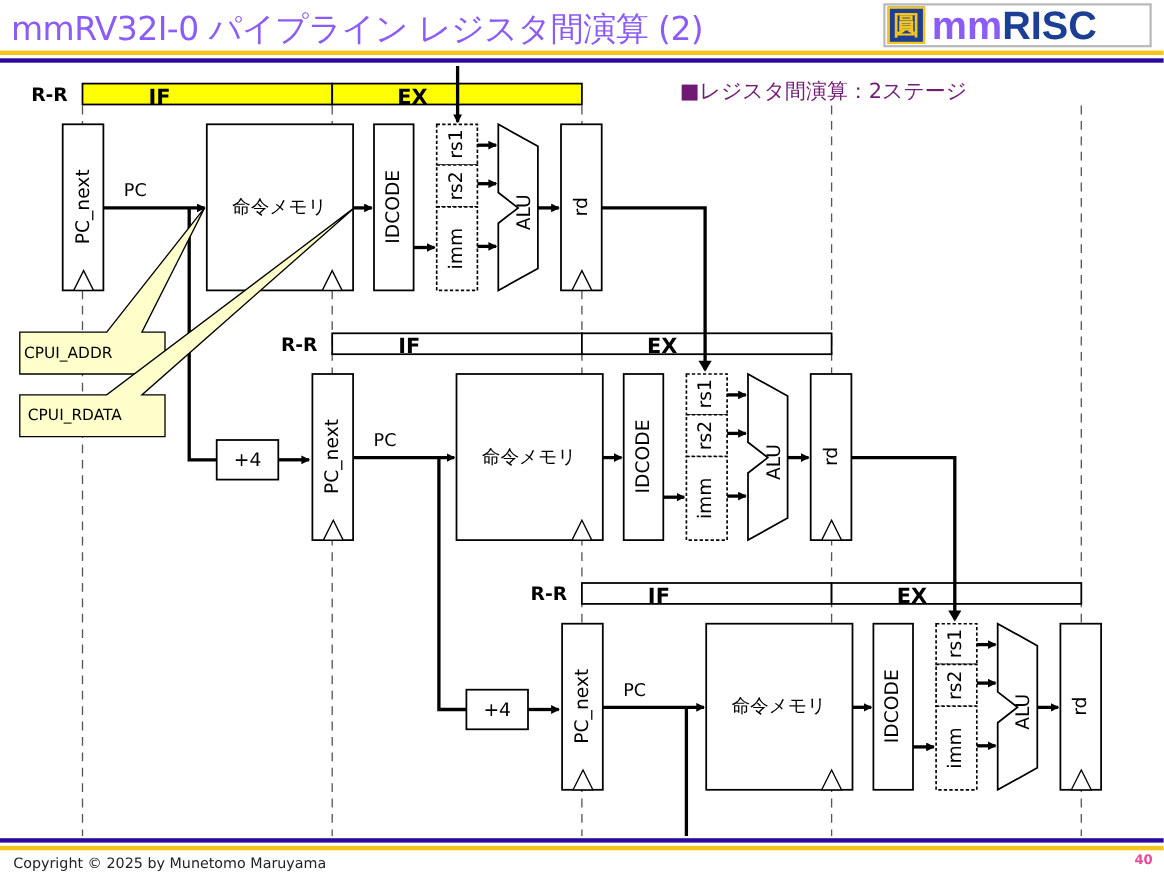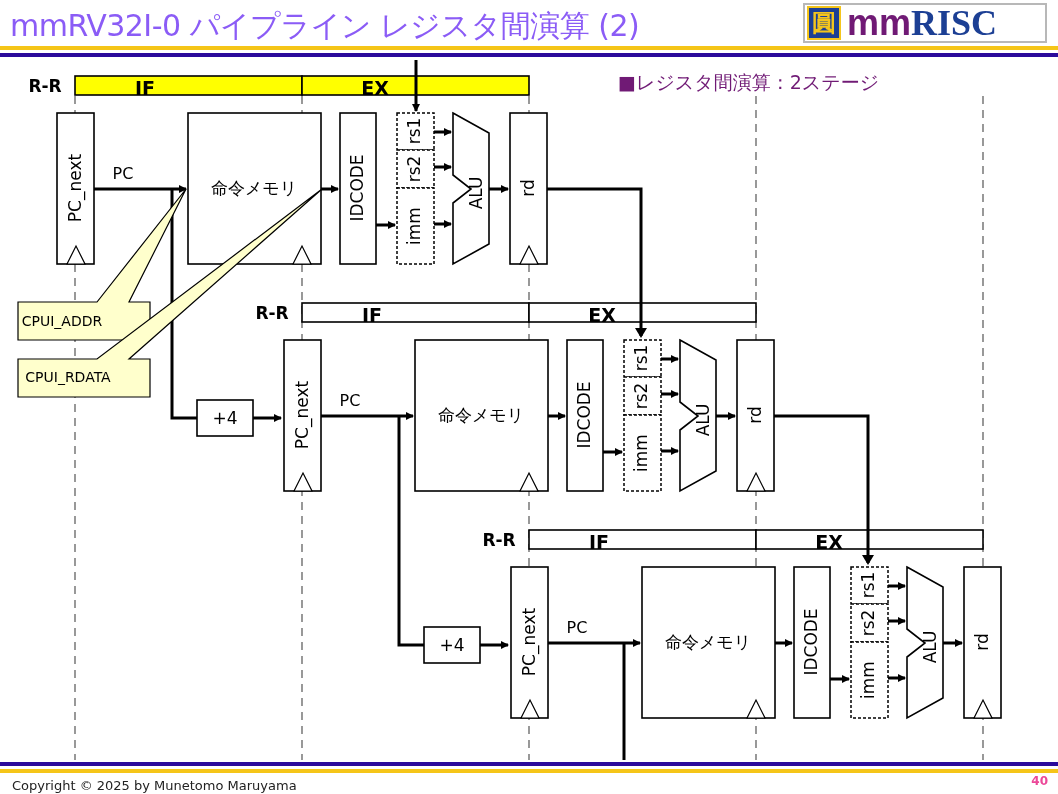--- a/index.html
+++ b/index.html
@@ -7,24 +7,24 @@
          font-family: "DejaVu Sans", sans-serif; }
   .title { position: absolute; left: 10px; top: 6px; font-size: 30px; color: #8b5cf6;
            font-family: "DejaVu Sans", sans-serif; letter-spacing: -0.5px; white-space: nowrap; text-align: center; }
   .logo { position: absolute; left: 803px; top: 3px; width: 244px; height: 40px;
           border: 2px solid #b8b8b8; background: #fff; box-sizing: border-box;
           display: flex; align-items: center; }
   .logo-mark { width: 34px; height: 34px; margin-left: 2px; background: #1c3f94;
                border: 2px solid #f4c51c; box-sizing: border-box; color: #f4c51c;
                font-size: 24px; font-weight: bold; display: flex; align-items: center; justify-content: center;
                font-family: "DejaVu Serif", serif; }
-  .logo-mm { font-size: 36px; font-weight: bold; color: #701a75; margin-left: 6px;
+  .logo-mm { font-size: 36px; font-weight: bold; color: #8b5cf6; margin-left: 6px;
              font-family: "Liberation Sans", sans-serif; }
   .logo-risc { font-size: 36px; font-weight: bold; color: #1c3f94;
-               font-family: Liberation Serif, serif; }
+               font-family: Liberation Sans, sans-serif; }
   .rule-top-y { position: absolute; left: 0; top: 46px; width: 1058px; height: 4px; background: #f5c518; }
   .rule-top-b { position: absolute; left: 0; top: 53px; width: 1058px; height: 4px; background: #2b0a9b; }
   .rule-bot-b { position: absolute; left: 0; top: 762px; width: 1058px; height: 4px; background: #2b0a9b; }
   .rule-bot-y { position: absolute; left: 0; top: 769px; width: 1058px; height: 4px; background: #f5c518; }
   .footer { position: absolute; left: 12px; top: 778px; font-size: 13px; color: #222;
             font-family: "DejaVu Sans", sans-serif; }
   .pageno { position: absolute; right: 10px; top: 774px; font-size: 12px; font-weight: bold; color: #ec4899;
             font-family: "DejaVu Sans", sans-serif; }
   svg#diagram { position: absolute; left: 0; top: 0; }
   .note { position: absolute; left: 618px; top: 70px; font-size: 19px; color: #701a75; white-space: nowrap; }

